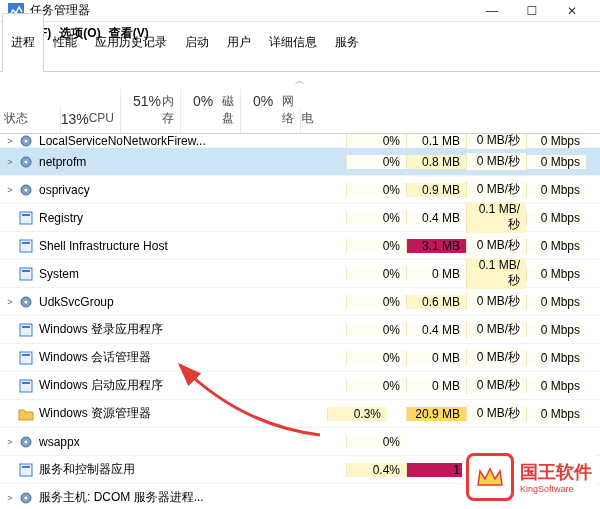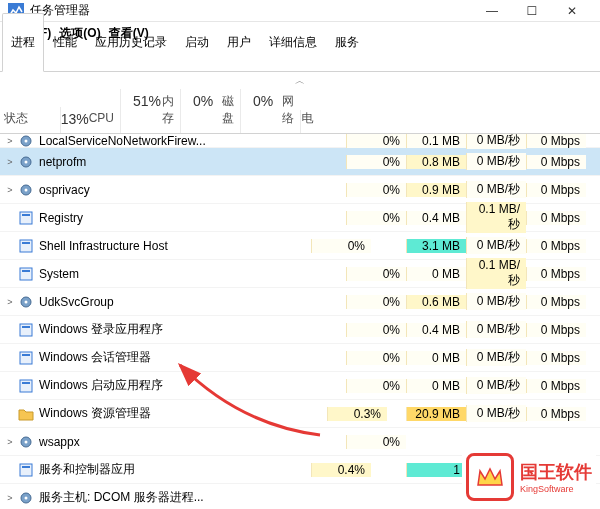--- a/index.html
+++ b/index.html
@@ -25,21 +25,21 @@
 .rows { overflow: hidden; }
 .row { display: flex; height: 28px; align-items: center; border-bottom: 1px solid #f3f3f3; font-size: 12px; }
 .row.selected { background: #cce5f6; }
 .row .name-cell { flex: 1; display: flex; align-items: center; padding-left: 4px; overflow: hidden; white-space: nowrap;}
 .expander { width: 12px; text-align: center; color: #666; font-size: 9px; }
 .picon { width: 16px; height: 16px; margin: 0 5px 0 2px; flex-shrink:0;}
 .row .status-cell { width: 60px; }
 .val { width: 60px; text-align: right; padding-right: 6px; border-left: 1px solid #f3e6b9; }
 .bg0 { background: #fffef4; }
 .bg1 { background: #fff7c9; }
-.bg2 { background: #5eead4; margin-left: 35px; }
+.bg2 { background: #be185d; }
 .bg3 { background: #ffd868; margin-left: 19px; }
 .row .net-extra { width: 14px; }
 .arrow { position: absolute; left: 170px; top: 355px; pointer-events:none;}
 .watermark { position: absolute; right: 4px; bottom: 6px; display:flex; align-items:center; gap:6px; background:#fff; padding:2px 4px;}
 .wm-box { width:48px; height:48px; border:3px solid #e53a36; border-radius:8px; display:flex; align-items:center; justify-content:center; }
 .crown { width:28px; height:20px; }
 .wm-text { display:flex; flex-direction:column; align-items:flex-start;}
 .wm-text .cn { font-size:18px; font-weight:bold; color:#e53a36; }
 .wm-text .en { font-size:9px; color:#e53a36; }
 </style>

